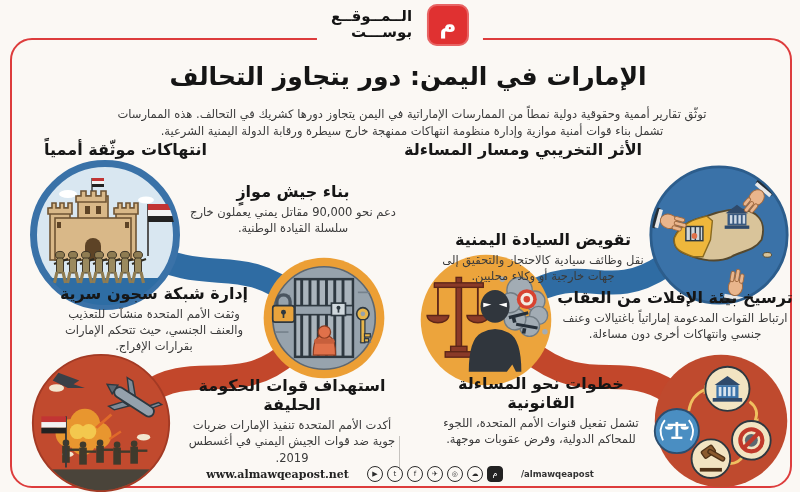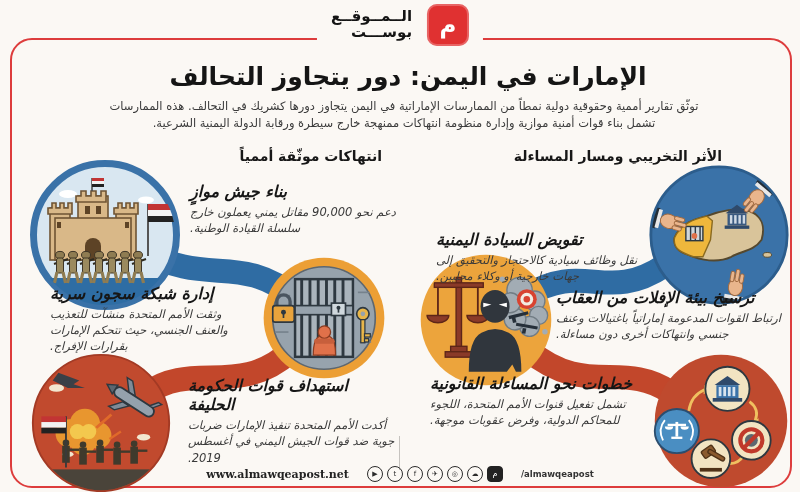--- a/index.html
+++ b/index.html
@@ -9,36 +9,36 @@
          border:2px solid #dd3c3c;border-radius:22px;z-index:0;}
   .logo{position:absolute;top:2px;left:50%;transform:translateX(-50%);z-index:5;
         display:flex;align-items:center;gap:15px;background:#fbf8f4;padding:2px 14px;}
   .wordmark{direction:rtl;text-align:right;color:#141414;font-weight:bold;
             font-size:15px;line-height:1.05;}
   .logo-mark{width:42px;height:42px;background:#e03131;border-radius:10px;color:#fff;
              display:flex;align-items:center;justify-content:center;font-size:23px;
              font-weight:bold;box-shadow:inset 0 0 0 2px rgba(255,255,255,.25);}
   .title{position:absolute;top:54px;left:0;width:800px;margin:8px;text-align:center;
          direction:rtl;font-size:25px;font-weight:bold;color:#151515;z-index:3;}
-  .subtitle{position:absolute;top:94px;left:90px;width:620px;margin:4px;text-align:center;
+  .subtitle{position:absolute;top:94px;left:90px;width:620px;margin:12px;text-align:center;
             direction:rtl;font-size:11.5px;line-height:1.5;color:#3b3b3b;z-index:3;}
-  .col-head{position:absolute;margin:12px;direction:rtl;text-align:right;font-size:14px;
+  .col-head{position:absolute;margin:4px;direction:rtl;text-align:left;font-size:16px;
             font-weight:bold;color:#171717;z-index:3;}
   .h-left{left:40px;top:136px;width:330px;}
   .h-right{left:400px;top:136px;width:310px;}
   .ribbons{position:absolute;left:0;top:0;z-index:1;}
   .circle{position:absolute;z-index:2;}
   .circle svg{display:block;}
   .c-l1{left:30px;top:160px;width:150px;height:150px;}
   .c-l2{left:262px;top:256px;width:124px;height:124px;}
   .c-l3{left:30px;top:352px;width:142px;height:142px;}
   .c-r1{left:648px;top:164px;width:142px;height:142px;}
   .c-r2{left:418px;top:252px;width:136px;height:136px;}
   .c-r3{left:652px;top:352px;width:138px;height:138px;}
-  .item-text{position:absolute;direction:rtl;text-align:left;z-index:3;font-style:italic;}
+  .item-text{position:absolute;direction:rtl;text-align:center;z-index:3;}
   .t-l1{left:190px;top:182px;width:206px;}
   .t-l2{left:50px;top:284px;width:208px;}
   .t-l3{left:188px;top:376px;width:208px;}
   .t-r1{left:436px;top:186px;width:214px;margin-top:44px;}
   .t-r2{left:556px;top:288px;width:238px;}
   .t-r3{left:430px;top:374px;width:222px;}
   .item-title{font-size:16px;font-weight:bold;color:#161616;margin-bottom:3px;line-height:1.2;}
   .item-body{font-size:11.5px;color:#3a3a3a;line-height:1.4;}
   .divider{position:absolute;left:399px;top:436px;width:1px;height:34px;background:#c6c3bf;z-index:2;}
   .footer{position:absolute;left:0;bottom:10px;width:800px;display:flex;direction:ltr;

